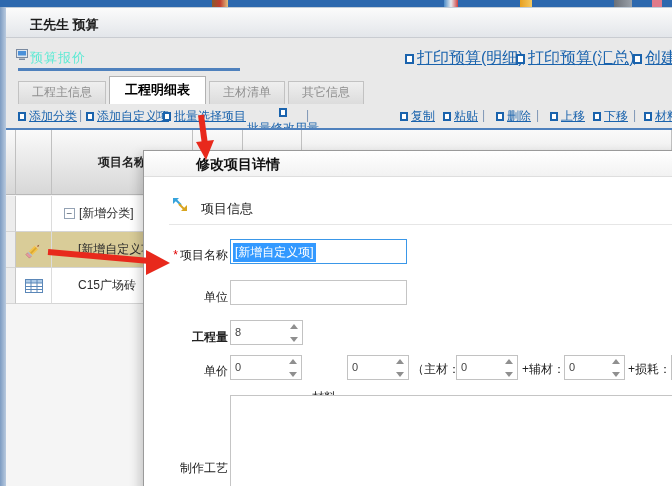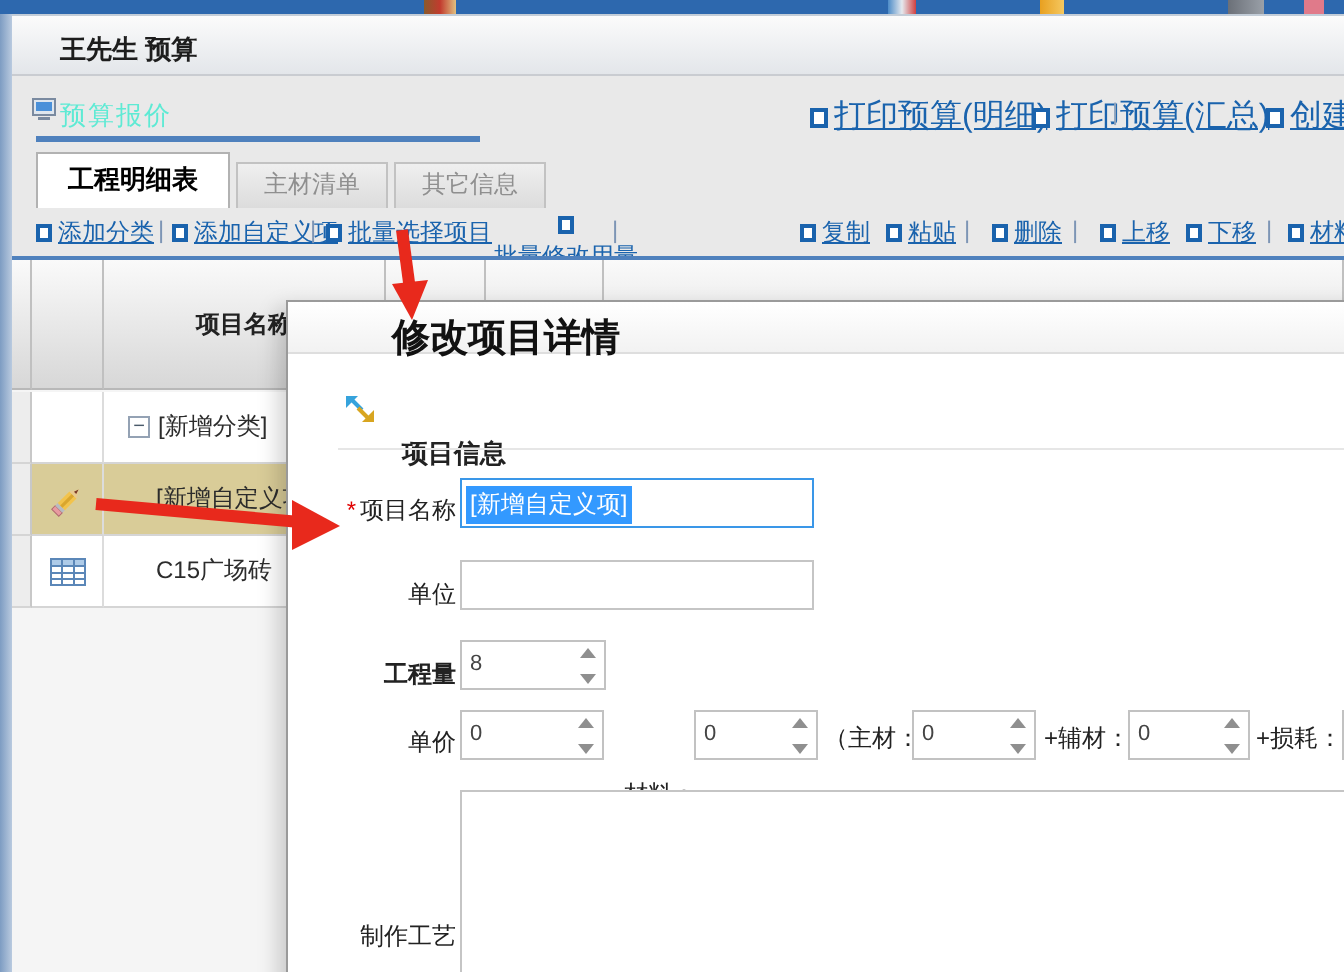--- a/index.html
+++ b/index.html
@@ -63,22 +63,22 @@
               display:flex; align-items:center; overflow:hidden; white-space:nowrap; }
   .trow.sel .ic, .trow.sel .nm { background:#d9cc98; }
   .minusbox { width:11px; height:11px; border:1px solid #94a2b4; background:#fff; color:#4a5a6a;
               font-size:10px; line-height:9px; text-align:center; margin:0 4px 0 12px; display:inline-block; }
 
   
   .modal { left:143px; top:150px; width:540px; height:345px; background:#fff;
            border:1px solid #9a9a9a; box-shadow:-4px 4px 10px rgba(0,0,0,.18); }
   .m-title { position:absolute; left:0; top:0; width:100%; height:26px;
              background:linear-gradient(#ffffff,#f2f2f2); border-bottom:1px solid #dedede; }
-  .m-title .t { position:absolute; left:52px; top:5px; font-size:19px; font-weight:bold; color:#111; }
-  .sec-t { position:absolute; left:57px; top:49px; font-size:13px; font-weight:bold; color:#222;margin-top:18px; }
+  .m-title .t { position:absolute; left:52px; top:5px; font-size:14px; font-weight:bold; color:#111; }
+  .sec-t { position:absolute; left:57px; top:49px; font-size:13px; font-weight:normal; color:#222; }
   .sec-rule { position:absolute; left:25px; right:0; top:73px; height:1px; background:#e6e6e6; }
   .flabel { position:absolute; left:10px; width:74px; text-align:right; font-size:12px; color:#222; white-space:nowrap; }
   .req { color:#e00000; margin-right:2px; }
   .inp { position:absolute; height:25px; background:#fff; border:1px solid #c5c5c5; font-size:12px;
          color:#222; padding:0 3px; font-family:inherit; }
   .inp.focus { border:1px solid #3a97e8; }
   .selval { position:absolute; left:2px; top:3px; background:#3399ff; color:#fff;
             font-size:12px; padding:1px 2px; white-space:nowrap; }
   .spin { position:absolute; height:25px; background:#fff; border:1px solid #c2c2c2; }
   .spin .v { position:absolute; left:4px; top:5px; font-size:11px; color:#444; }
@@ -126,20 +126,21 @@
   <span class="lbl">打印预算(汇总)</span>
 </a>
 <span class="hsep" style="left:556px;top:49px;">|</span>
 <a class="hlink" style="left:633px;top:48px;">
   <span class="lsq"></span>
   <span class="lbl">创建</span>
 </a>
 <div class="abs blue-underline"></div>
 
 <div class="abs tabs">
+  <div class="tab">工程主信息</div>
   <div class="tab active">工程明细表</div>
   <div class="tab">主材清单</div>
   <div class="tab">其它信息</div>
 </div>
 
 <a class="titem" style="left:18px;">
   <span class="tsq"></span>
     <span class="lbl">添加分类</span>
   </a>
 <span class="tsep" style="left:79px;">|</span>

